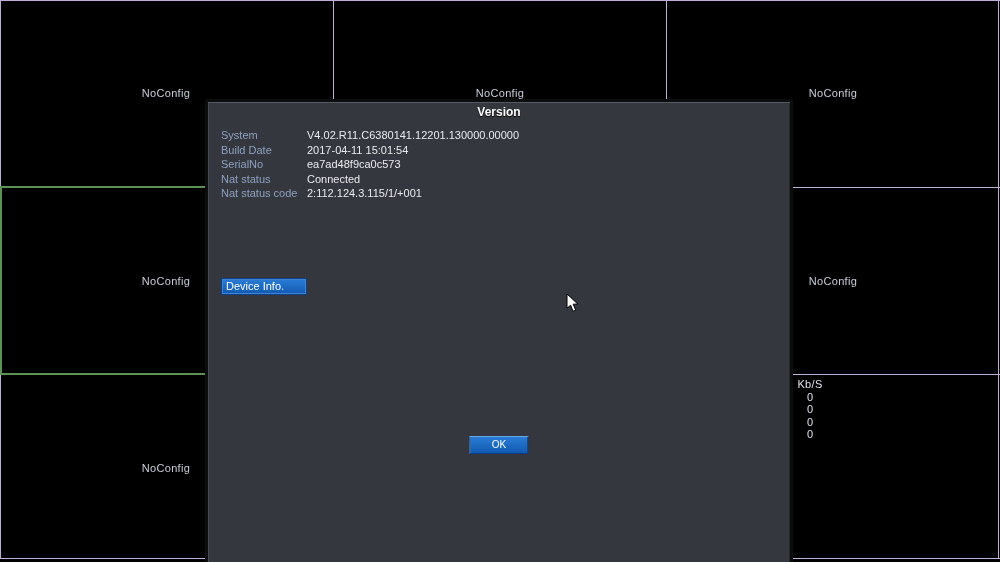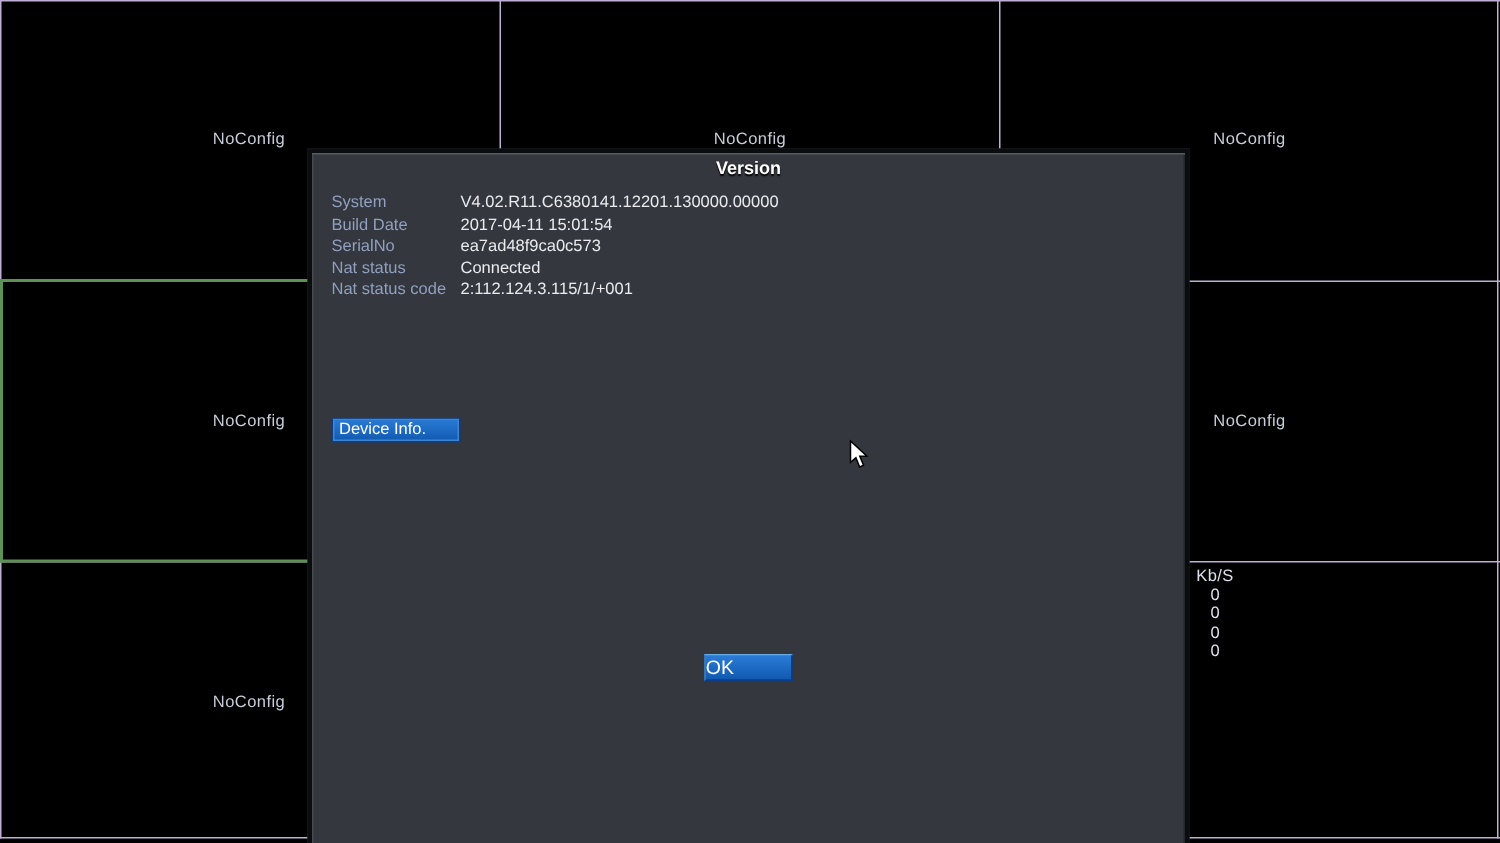--- a/index.html
+++ b/index.html
@@ -29,22 +29,22 @@
              text-shadow:0 1px 1px #000;}
   .fields{position:absolute;left:13px;top:26px;}
   .frow{line-height:14.6px;white-space:nowrap;}
   .flabel{display:inline-block;width:86px;color:#8fa0c0;}
   .fvalue{color:#e9ebef;}
   .btn{display:inline-block;background:linear-gradient(#2a7cd6,#1159b0);
        color:#fff;border:1px solid #0d3f87;cursor:pointer;}
   .devinfo{position:absolute;left:13px;top:176px;padding:1px 22px 2px 4px;
            box-shadow:inset 0 0 0 1px #3e85d4;font-size:11px;}
   .okbtn{position:absolute;left:50%;top:334px;transform:translateX(-50%);
-         width:57px;height:16px;line-height:15px;text-align:left;
-         border-color:#66aae8 #0b3c85 #0b3c85 #3e8ad2;font-size:13px;}
+         width:57px;height:16px;line-height:15px;text-align:center;
+         border-color:#66aae8 #0b3c85 #0b3c85 #3e8ad2;font-size:10px;}
 
   
   .cursor{position:absolute;left:566px;top:293px;z-index:30;}
 </style>
 </head>
 <body>
 
 <div class="cell" style="left:0;top:0;width:333px;height:187px"></div>
 <div class="cell" style="left:333px;top:0;width:333px;height:187px"></div>
 <div class="cell" style="left:666px;top:0;width:334px;height:187px"></div>

